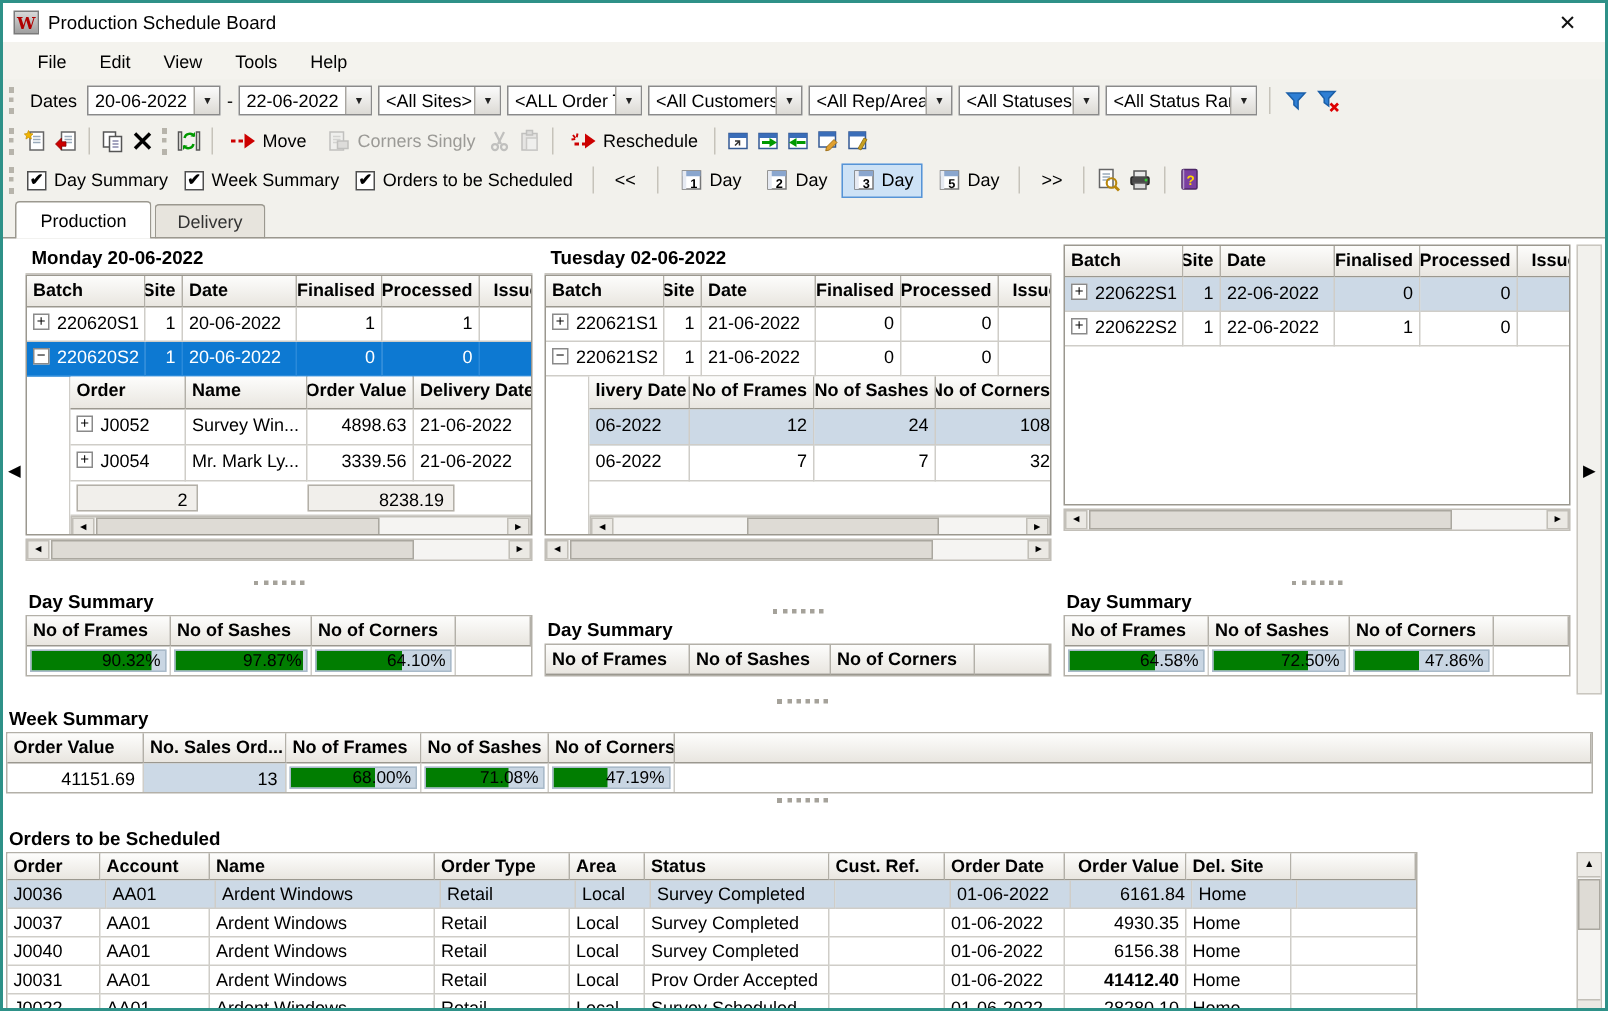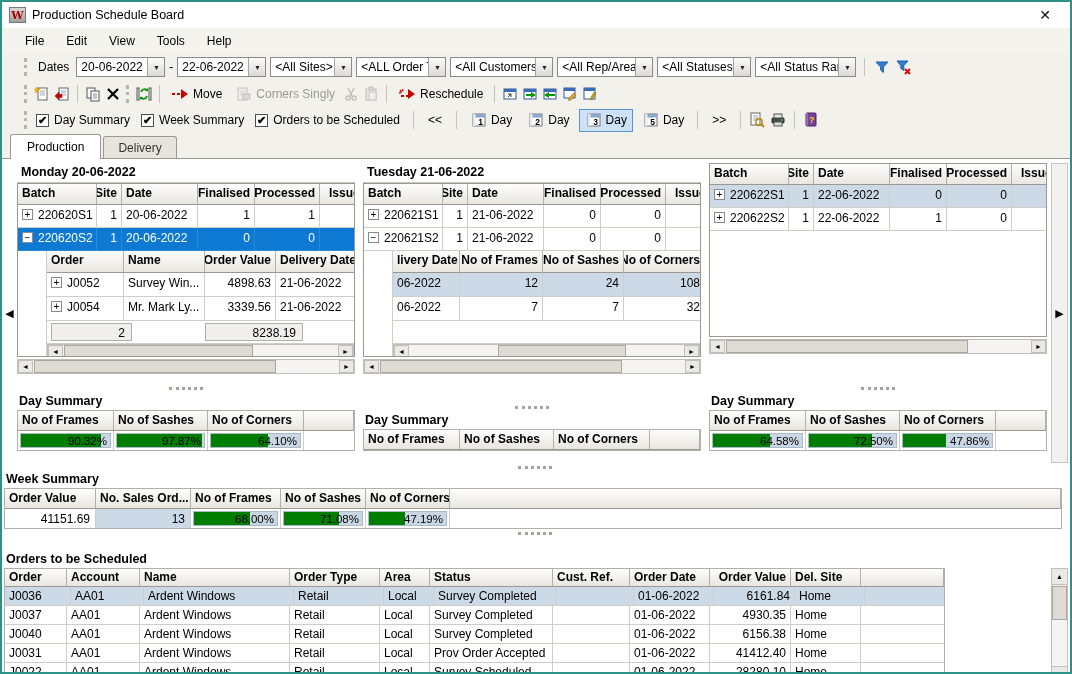--- a/index.html
+++ b/index.html
@@ -15,21 +15,21 @@
              display:flex; align-items:center; justify-content:center; font-family:"DejaVu Serif",serif;
              font-weight:bold; color:#b00000; font-size:11px; }
   .win-title{ font-size:12.5px; }
   .close-btn{ margin-left:auto; width:34px; text-align:center; font-size:14px; color:#111; }
 
   
   .menubar{ height:25px; background:#f4f3ee; display:flex; align-items:center; padding-left:12px; flex:none; }
   .menu-item{ padding:3px 11px; }
 
   
-  .toolbar{ display:flex; align-items:center; padding:0 20px; flex:none; background:#f2f1ec; }
+  .toolbar{ display:flex; align-items:center; padding:0 2px; flex:none; background:#f2f1ec; }
   .filterbar{ height:28px; gap:4px; }
   .actionbar{ height:26px; gap:2px; }
   .viewbar{ height:26px; gap:3px; }
   .grip{ width:4px; height:18px; border-left:3px dotted #b7b4ab; margin:0 3px 0 2px; }
   .sep{ width:1px; height:18px; background:#c6c3ba; margin:0 4px; }
   .bar-label{ padding:0 3px; }
   .combo{ display:flex; align-items:stretch; border:1px solid #8a8a8a; background:#fff; height:20px; }
   .combo .txt{ flex:1; padding:2px 4px 0 4px; white-space:nowrap; overflow:hidden; }
   .combo .dd{ width:17px; background:linear-gradient(#fbfbfb,#dcdad5); border-left:1px solid #a8a5a0;
               display:flex; align-items:center; justify-content:center; font-size:7px; color:#222; }
@@ -505,21 +505,21 @@
                       <span class="fill" style="width: 64.1%;"></span>
                       <span class="btxt">64.10%</span>
                     </span>
                   </span>
                   <span class="sum-cell cellfill"></span>
                 </div>
               </div>
             </div>
           </div>
           <div class="panel">
-            <div class="panel-title">Tuesday 21-06-2022</div>
+            <div class="panel-title">Tuesday 02-06-2022</div>
             <div class="gridbox">
               <div class="grow ghead">
                 <span class="gcell" style="width: 79px;">Batch</span>
                 <span class="gcell r" style="width: 25px;">Site</span>
                 <span class="gcell" style="width: 76px;">Date</span>
                 <span class="gcell r" style="width: 57px;">Finalised</span>
                 <span class="gcell r" style="width: 65px;">Processed</span>
                 <span class="gcell r" style="width: 52px;">Issued</span>
               </div>
               <div class="grow ">
@@ -764,21 +764,21 @@
             </div>
             <div class="grow">
               <span class="gcell" style="width: 62px;">J0031</span>
               <span class="gcell" style="width: 73px;">AA01</span>
               <span class="gcell" style="width: 150px;">Ardent Windows</span>
               <span class="gcell" style="width: 90px;">Retail</span>
               <span class="gcell" style="width: 50px;">Local</span>
               <span class="gcell" style="width: 123px;">Prov Order Accepted</span>
               <span class="gcell" style="width: 77px;"></span>
               <span class="gcell" style="width: 80px;">01-06-2022</span>
-              <span class="gcell r" style="width: 81px;">41412.40</span>
+              <span class="gcell r" style="width: 81px; font-weight: bold;">41412.40</span>
               <span class="gcell" style="width: 70px;">Home</span>
               <span class="gcell cellfill"></span>
             </div>
             <div class="grow">
               <span class="gcell" style="width: 62px;">J0022</span>
               <span class="gcell" style="width: 73px;">AA01</span>
               <span class="gcell" style="width: 150px;">Ardent Windows</span>
               <span class="gcell" style="width: 90px;">Retail</span>
               <span class="gcell" style="width: 50px;">Local</span>
               <span class="gcell" style="width: 123px;">Survey Scheduled</span>

